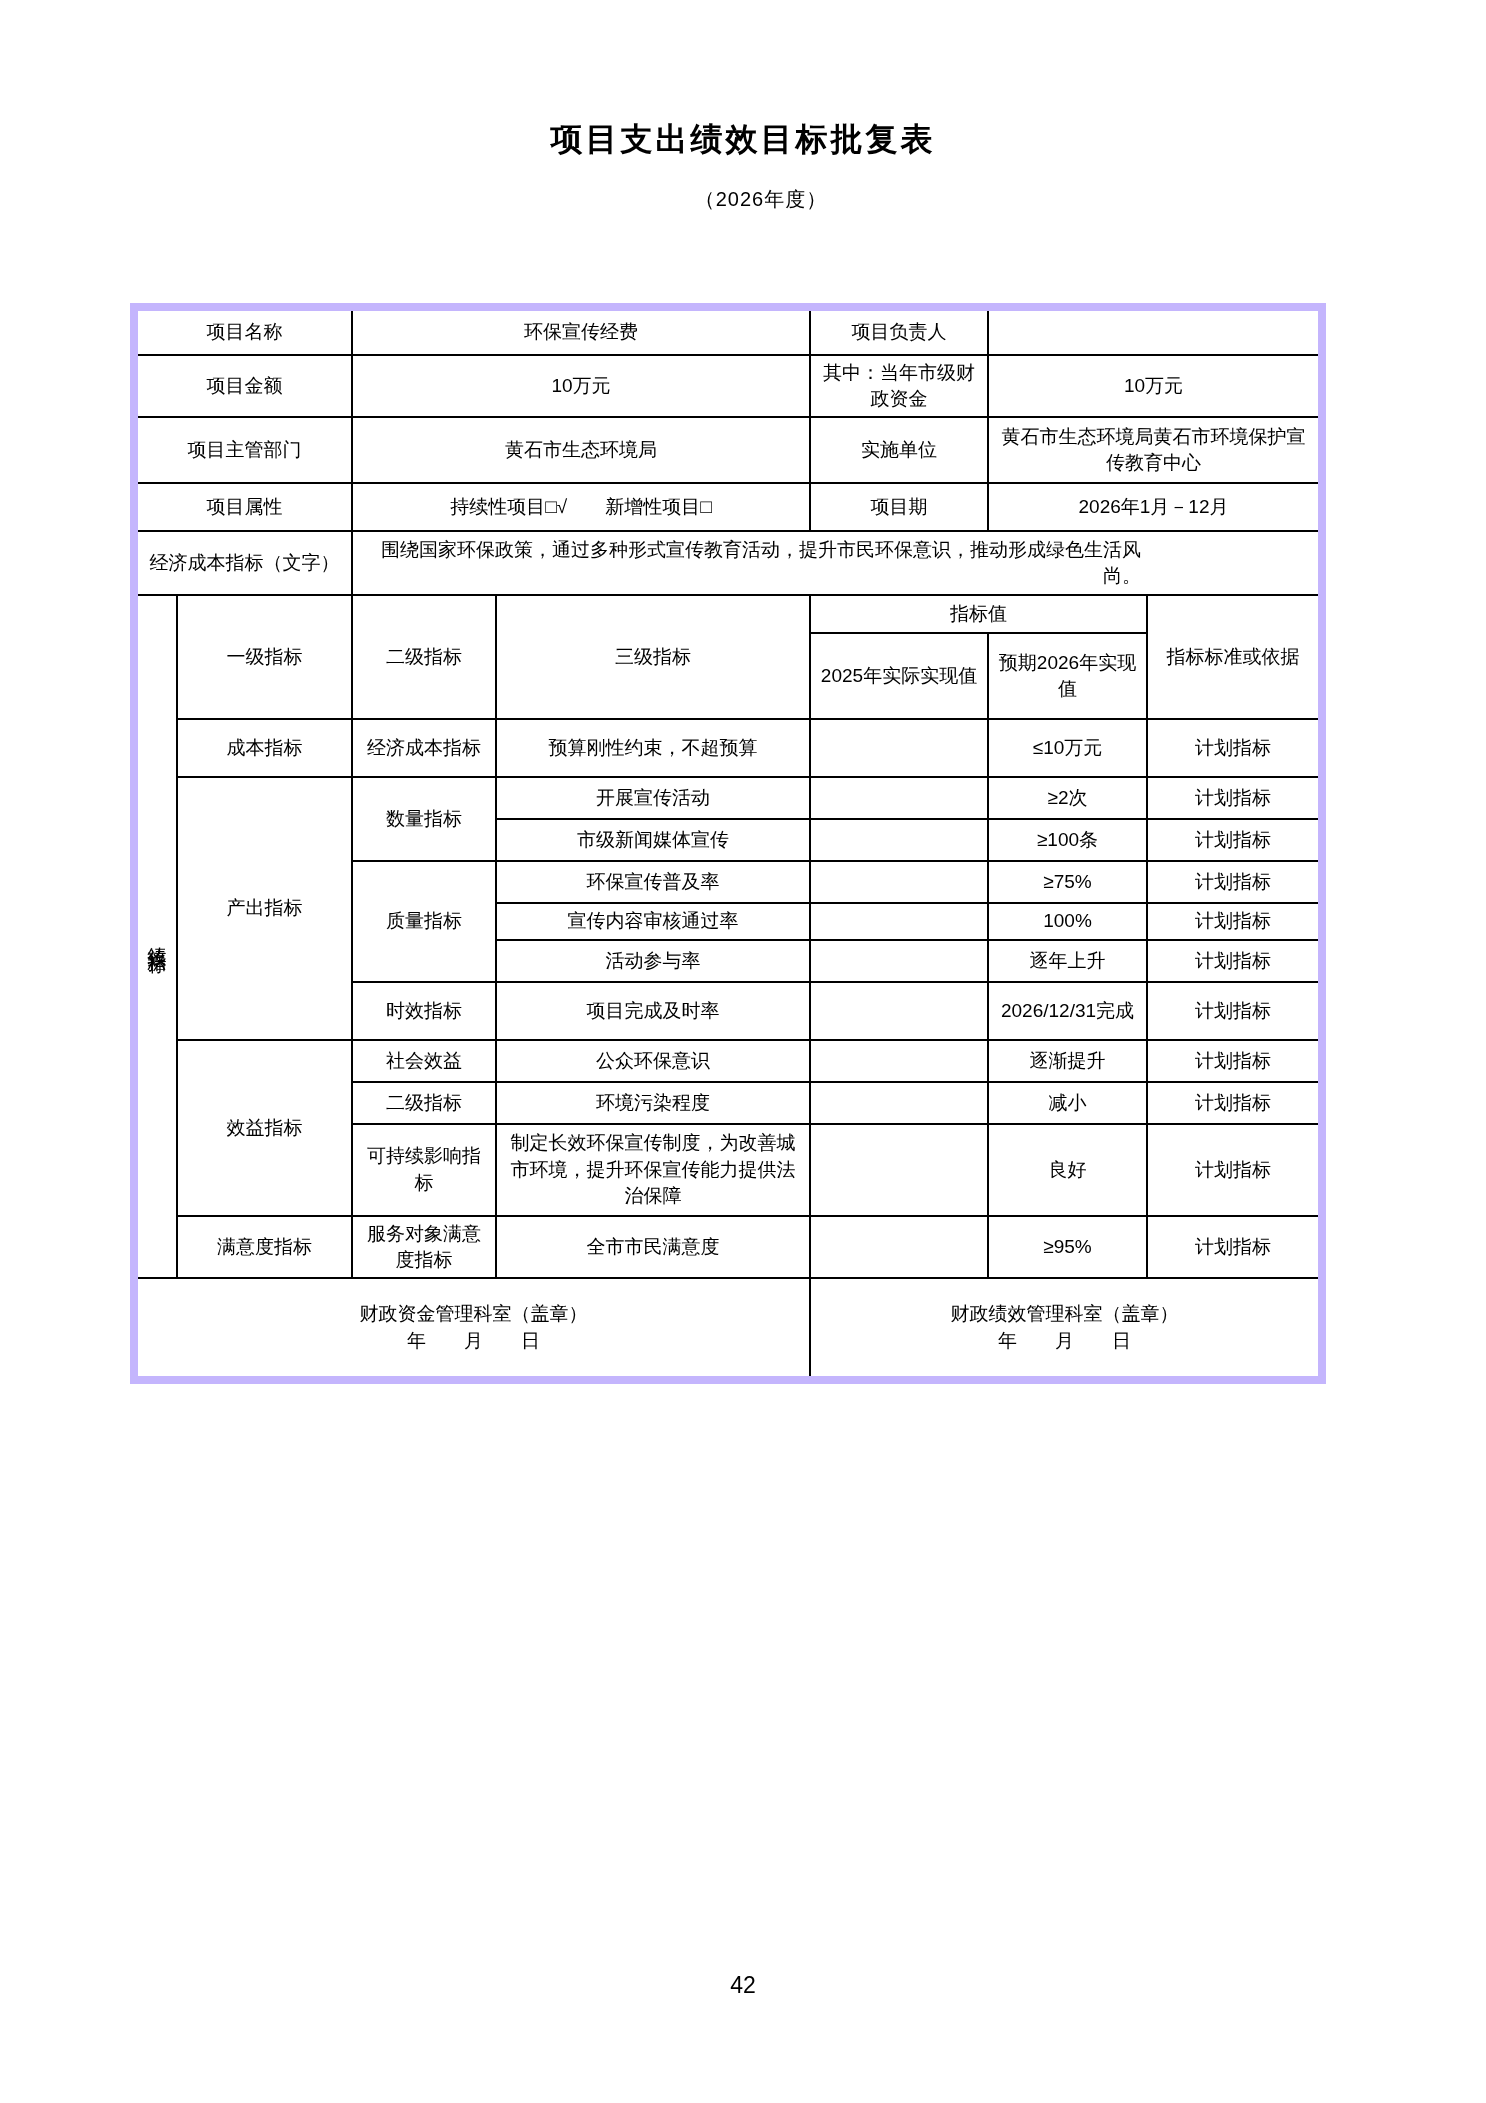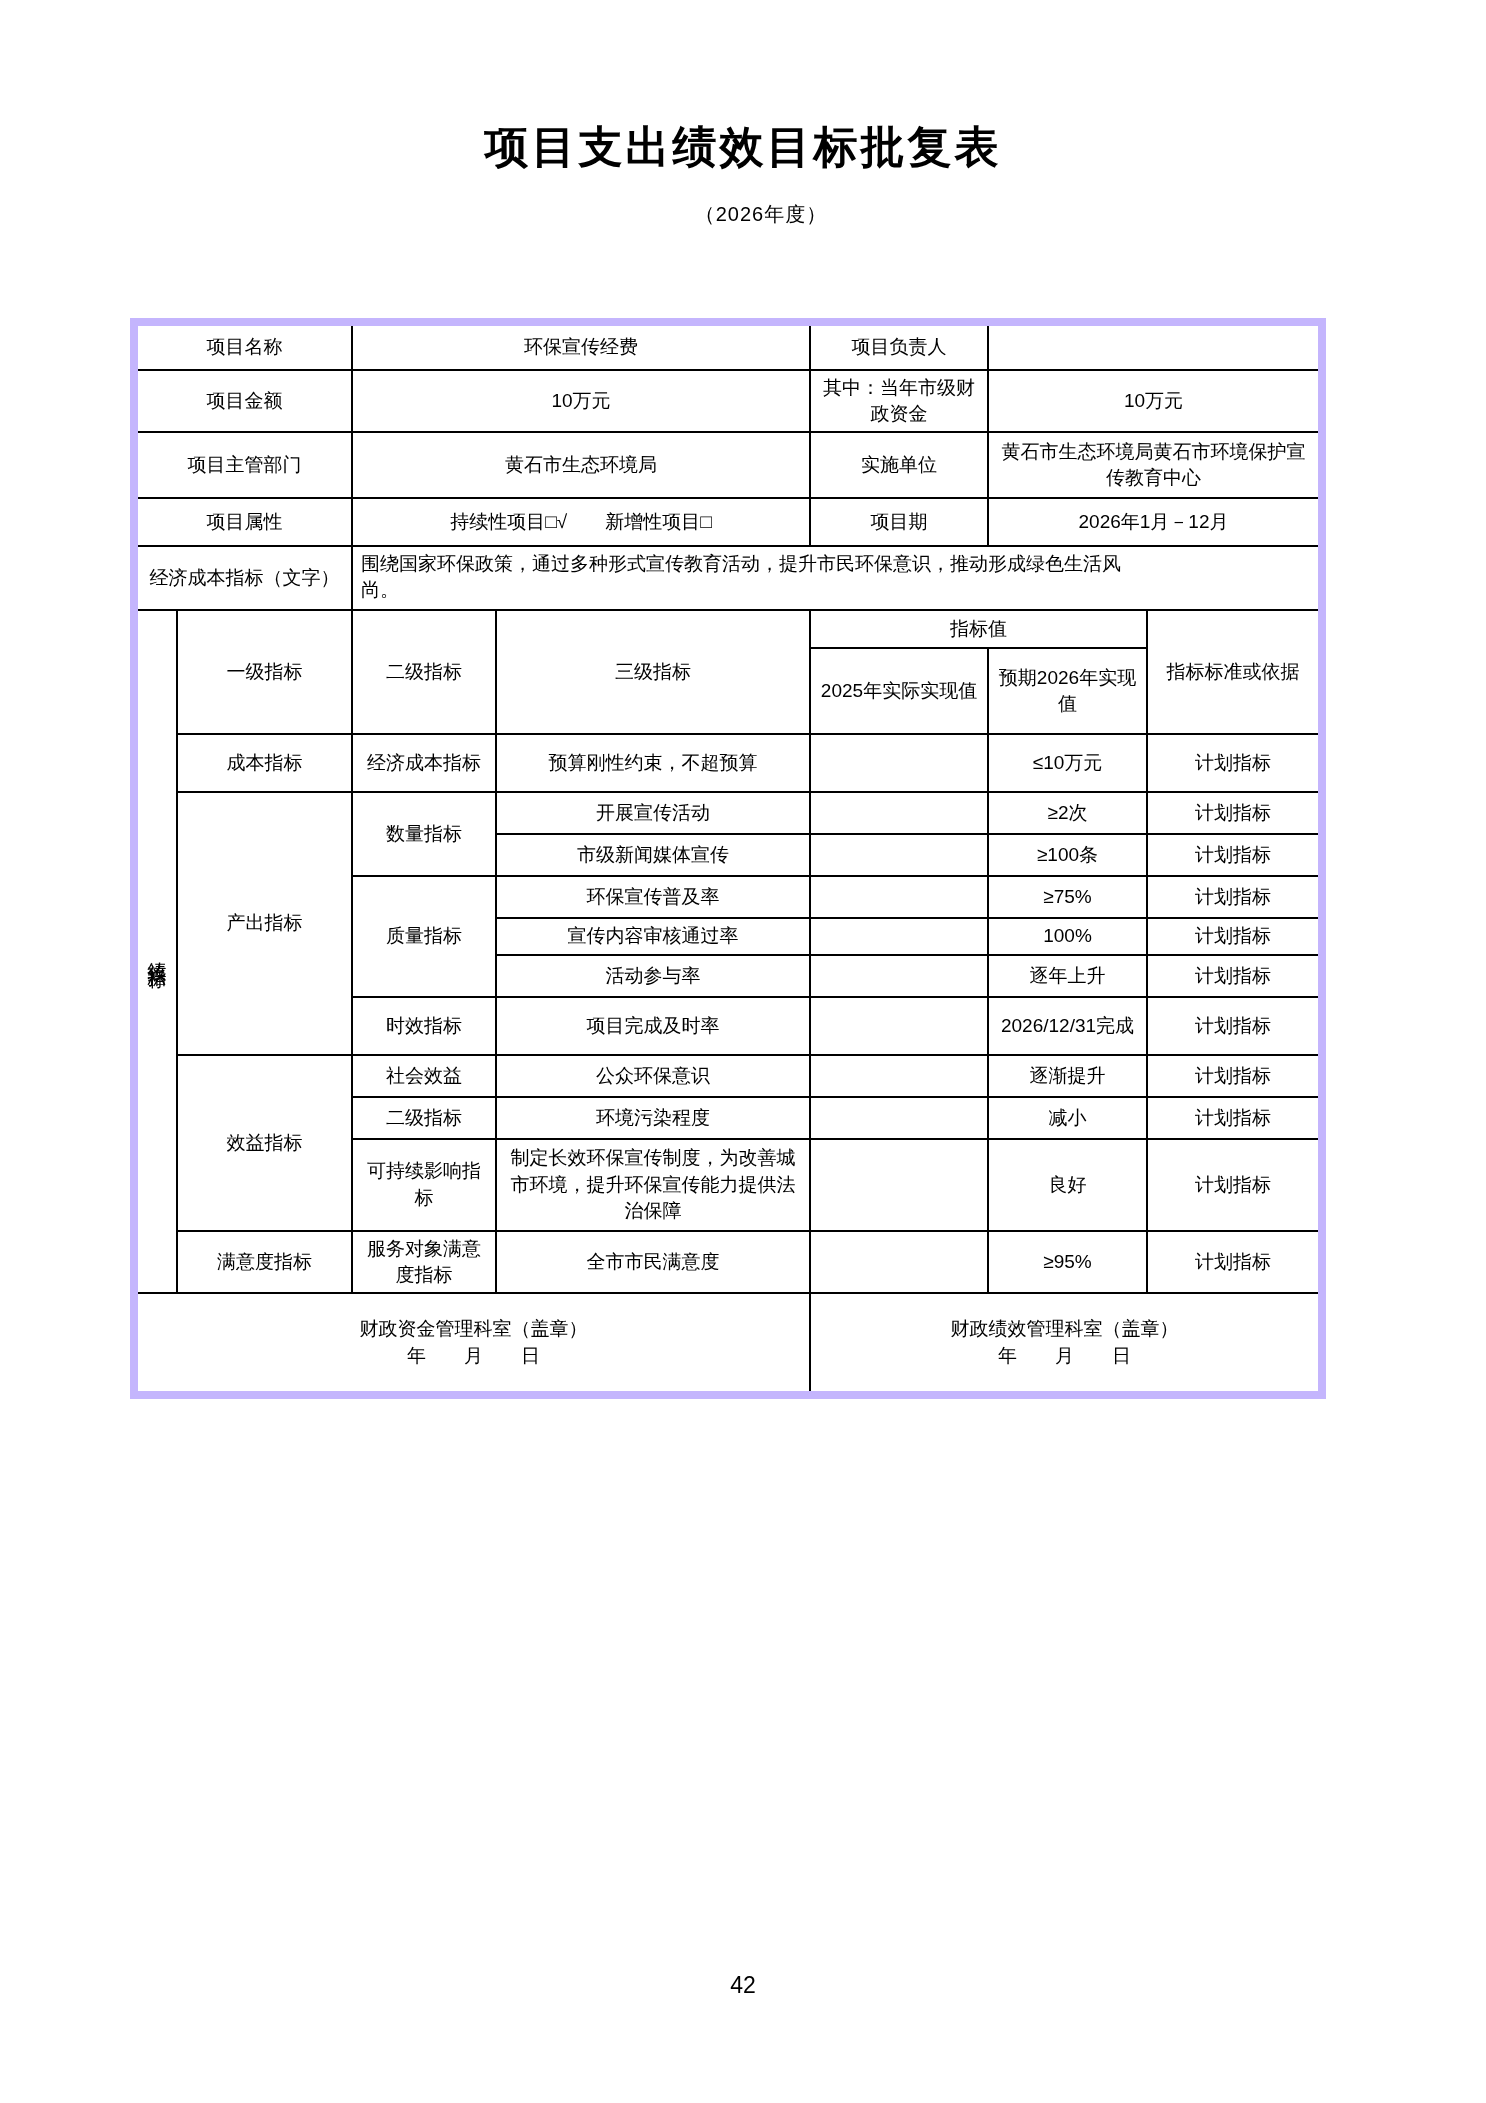--- a/index.html
+++ b/index.html
@@ -1,21 +1,21 @@
 <!DOCTYPE html>
 <html><head>
 <meta charset="utf-8">
 <style>
   html,body{margin:0;padding:0;background:#fff;}
   .page{
     width:1486px;height:2103px;background:#ffffff;position:relative;
     font-family:"Liberation Sans", sans-serif;color:#000;overflow:hidden;
   }
   .title{
-    padding-top:118px;text-align:center;font-size:44px;font-weight:bold;
+    padding-top:118px;text-align:center;font-size:32px;font-weight:bold;
     letter-spacing:3px;
   }
   .subtitle{
     text-align:center;font-size:20px;margin-top:24px;letter-spacing:1px;padding-left:36px;
   }
   table.approval{
     border-collapse:collapse;table-layout:fixed;width:1188px;
     margin:90px 0 0 130px;border:8px solid #c4b5fd;
   }
   table.approval td{
@@ -23,21 +23,21 @@
     text-align:center;vertical-align:middle;padding:4px 8px;
     word-break:break-all;
   }
   td.left{text-align:left;}
   td.v-label{
     writing-mode:vertical-rl;text-orientation:upright;
     padding:0;letter-spacing:3px;font-size:18px;
   }
   td.pad-narrow{padding:4px 24px;margin-left:44px;}
   td.date-val{padding:4px 26px;}
-  .goal-text{width:780px;text-align:left;font-family:Liberation Mono, monospace;}
+  .goal-text{width:780px;text-align:right;}
   .sig-cell{line-height:2.1;}
   .page-number{
     position:absolute;top:1972px;left:0;width:100%;
     text-align:center;font-size:23px;
   }
 </style>
 </head>
 <body>
 
 <div class="page">

